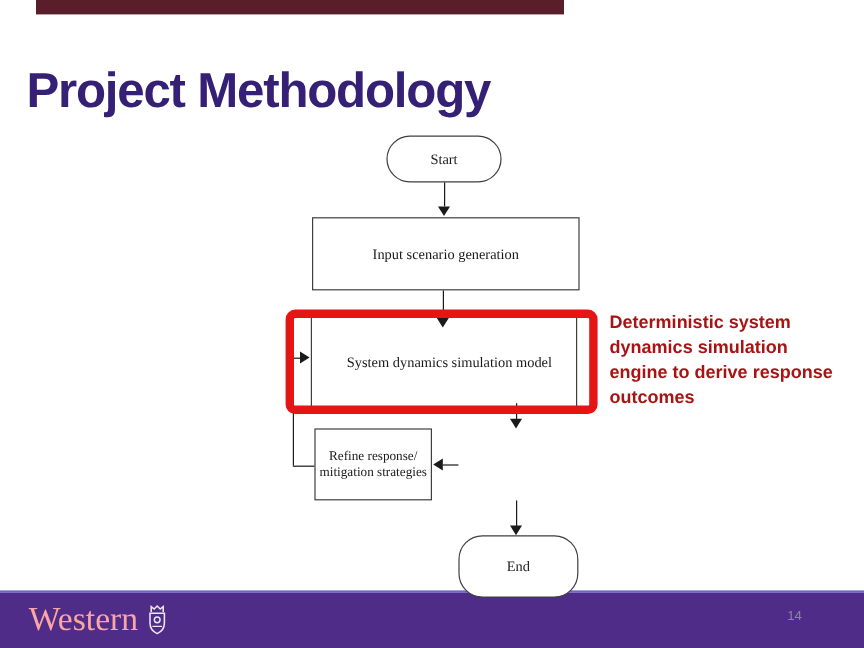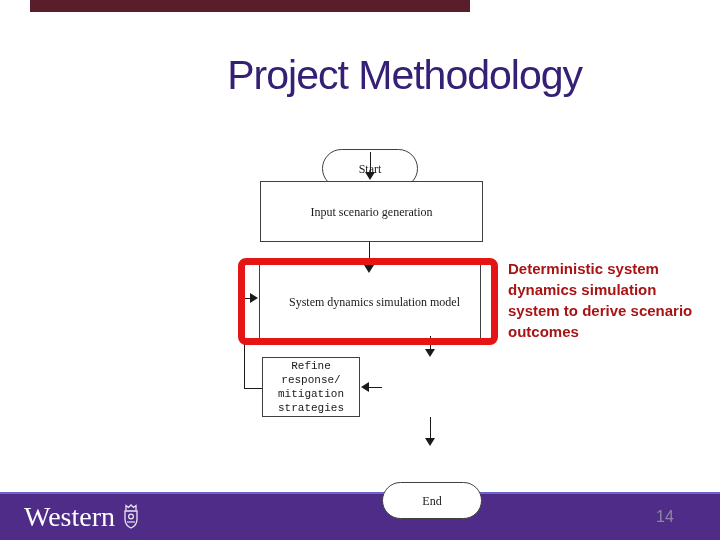--- a/index.html
+++ b/index.html
@@ -4,59 +4,59 @@
 <style>
   html,body{margin:0;padding:0;}
   body{font-family:"Liberation Sans",sans-serif;}
   .slide{position:relative;width:720px;height:540px;background:#ffffff;overflow:hidden;}
 
   
   .top-bar{position:absolute;left:30px;top:0;width:440px;height:12px;background:#591e2a;}
 
   
   .title{position:absolute;left:22px;top:52px;width:560px;
-         font-size:41px;font-weight:normal;letter-spacing:-1px;color:#352076;
-         font-family:"Liberation Sans",sans-serif;text-align:right;}
+         font-size:41px;font-weight:bold;letter-spacing:-1px;color:#352076;
+         font-family:"Liberation Sans",sans-serif;}
 
   
   .node{position:absolute;box-sizing:border-box;border:1px solid #3f3f3f;background:#ffffff;
         display:flex;align-items:center;justify-content:center;text-align:center;
         font-family:"Liberation Serif",serif;font-size:12px;color:#1a1a1a;line-height:14px;
         padding:0 3px;z-index:4;}
-  .terminator{border-radius:20px;margin-top:36px;}
+  .terminator{border-radius:20px;}
   .line{position:absolute;background:#1a1a1a;z-index:5;}
   .ah{position:absolute;width:0;height:0;z-index:6;}
   .ah-down{border-left:5px solid transparent;border-right:5px solid transparent;border-top:8px solid #1a1a1a;}
   .ah-left{border-top:5px solid transparent;border-bottom:5px solid transparent;border-right:8px solid #1a1a1a;}
   .ah-right{border-top:5px solid transparent;border-bottom:5px solid transparent;border-left:8px solid #1a1a1a;}
 
   
   .n-start{left:322px;top:113px;width:96px;height:39px;}
   .n-input{left:260px;top:181px;width:223px;height:61px;}
   .n-model{left:259px;top:261px;width:222px;height:82px;padding-left:12px;}
-  .n-refine{left:262px;top:357px;width:98px;height:60px;font-size:11px;padding:0 2px;font-family:Liberation Mono, monospace;}
+  .n-refine{left:262px;top:357px;width:98px;height:60px;font-size:11px;padding:0 2px;}
   .n-resilience{left:382px;top:357px;width:98px;height:60px;font-size:11px;}
-  .n-end{left:382px;top:446px;width:100px;height:37px;}
+  .n-end{left:382px;top:446px;width:100px;height:52px;}
 
   
   .highlight{position:absolute;left:238px;top:258px;width:260px;height:87px;box-sizing:border-box;
              border:7px solid #e51515;border-radius:8px;z-index:5;background:transparent;}
 
   
   .annotation{position:absolute;left:508px;top:258px;width:192px;
               font-size:15px;line-height:21px;font-weight:bold;color:#a81414;
               font-family:"Liberation Sans",sans-serif;}
 
   
   .footer-accent{position:absolute;left:0;top:492px;width:720px;height:2px;background:#6a64cc;}
   .footer{position:absolute;left:0;top:494px;width:720px;height:46px;background:#4f2c87;}
   .brand{position:absolute;left:24px;top:0;height:46px;display:flex;align-items:center;
-         font-family:"Liberation Serif",serif;font-size:28px;color:#ffffff;}
+         font-family:"Liberation Serif",serif;font-size:28px;color:#fca5a5;}
   .crest{margin:0 5px 0 6px;display:flex;align-items:center;}
-  .page-number{position:absolute;left:656px;top:14px;width:30px;font-size:16px;color:#8e86a0;
+  .page-number{position:absolute;left:656px;top:14px;width:30px;font-size:11px;color:#8e86a0;
                font-family:"Liberation Sans",sans-serif;}
 </style>
 </head>
 <body>
 
 <div class="slide">
 
   <div class="top-bar"></div>
 
   <div class="title">Project Methodology</div>
@@ -84,21 +84,21 @@
   <div class="ah ah-left" style="left:361px;top:382px;"></div>
 
   <div class="line" style="left:430px;top:417px;width:1px;height:22px;"></div>
   <div class="ah ah-down" style="left:425px;top:438px;"></div>
 
   <div class="node terminator n-start">Start</div>
   <div class="node n-input">Input scenario generation</div>
   <div class="node n-refine">Refine response/ mitigation strategies</div>
   <div class="node terminator n-end">End</div>
 
-  <div class="annotation">Deterministic system dynamics simulation system to derive scenario outcomes</div>
+  <div class="annotation">Deterministic system dynamics simulation engine to derive response outcomes</div>
 
   <div class="footer-accent"></div>
   <div class="footer">
     <div class="brand">
       <span>Western</span>
       <span class="crest">
         <svg width="20" height="26" viewBox="0 0 20 26">
           <path d="M5 6 L5 1.5 L7.5 3.5 L10 1 L12.5 3.5 L15 1.5 L15 6" fill="none" stroke="#ece6f4" stroke-width="1.3"></path>
           <path d="M4 7 L16 7 L16 15 Q16 21.5 10 24 Q4 21.5 4 15 Z" fill="none" stroke="#ece6f4" stroke-width="1.3"></path>
           <circle cx="10" cy="12.5" r="2.4" fill="none" stroke="#ece6f4" stroke-width="1.2"></circle>

